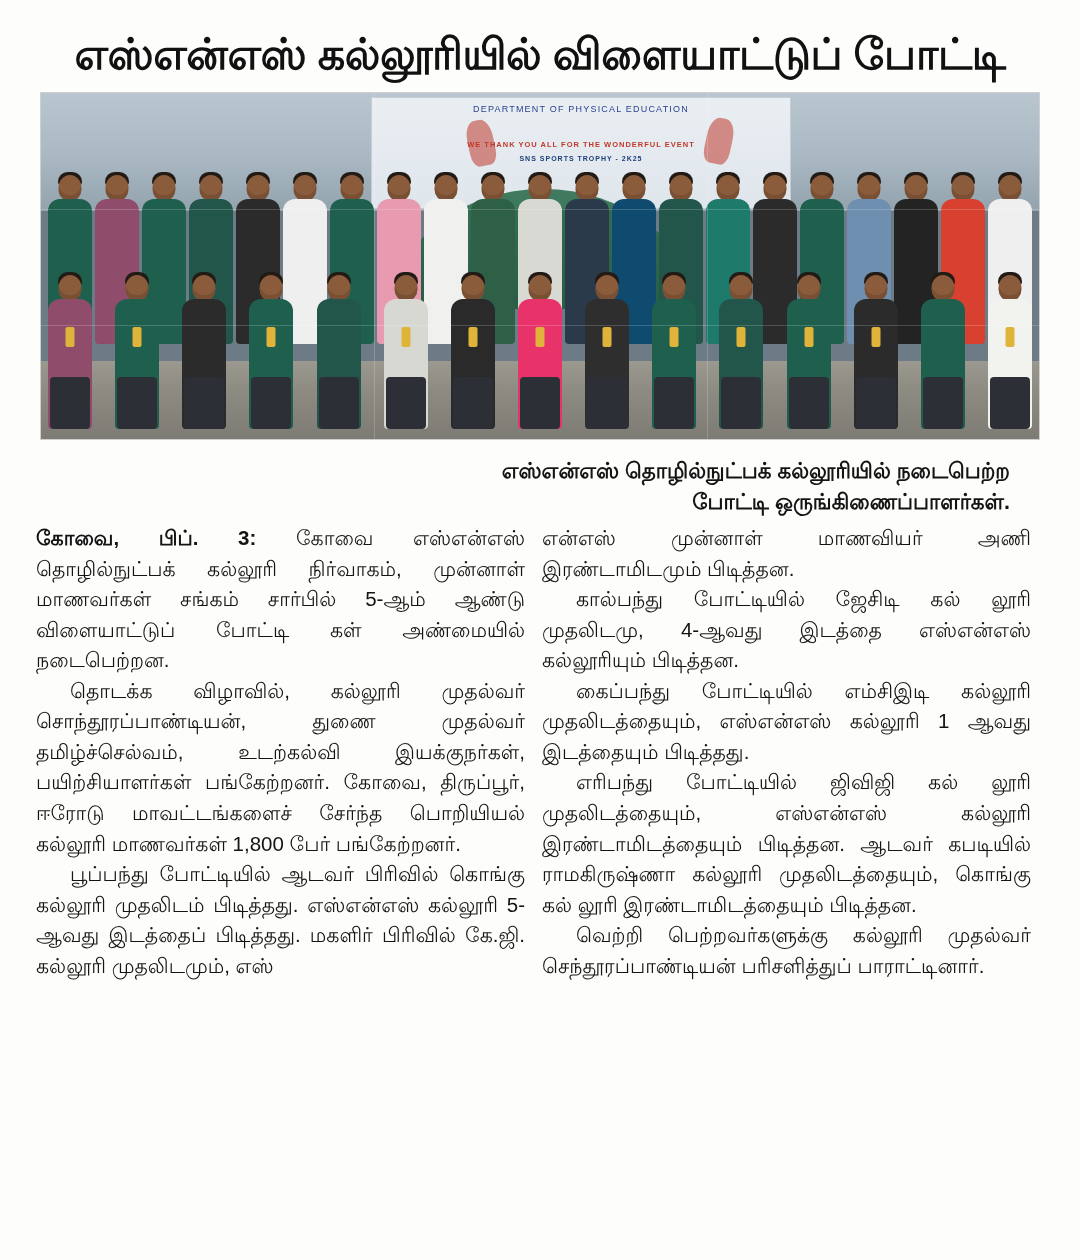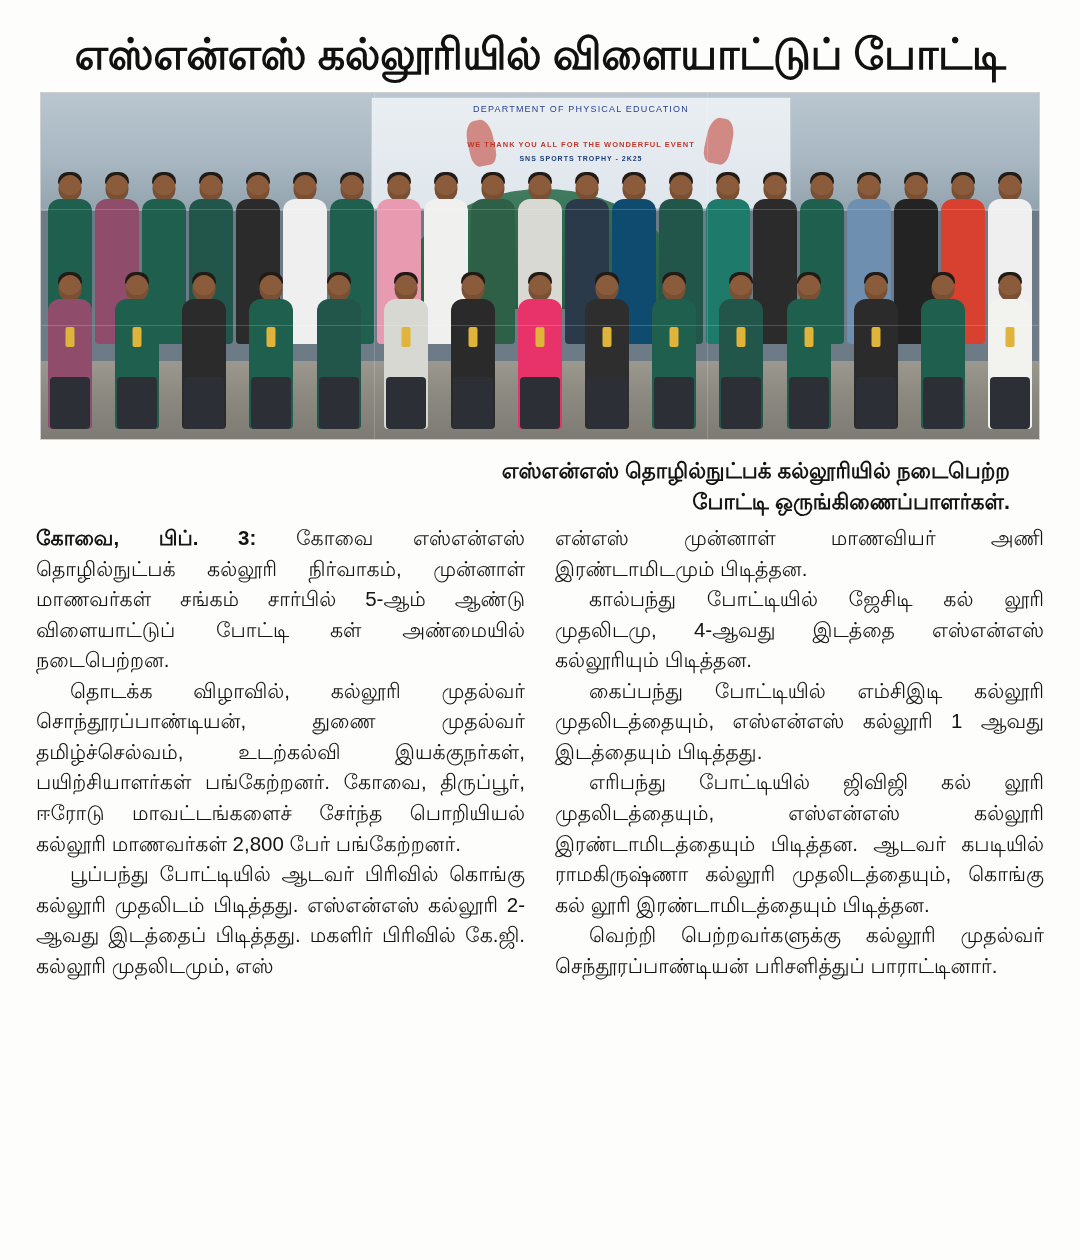--- a/index.html
+++ b/index.html
@@ -194,21 +194,21 @@
     line-height: 1.42;
     color: #141414;
   }
   .caption div { white-space: nowrap; }
 
   
   .body-wrap {
     position: relative;
     margin-top: 0;
     display: flex;
-    gap: 30px;
+    gap: 17px;
     width: 1008px;
     margin-left: auto;
     margin-right: auto;
   }
   .col {
     width: 489px;
     font-size: 20.5px;
     line-height: 1.49;
     color: #141414;
     text-align: justify;
@@ -474,22 +474,22 @@
   <div class="caption">
     <div>எஸ்என்எஸ் தொழில்நுட்பக் கல்லூரியில் நடைபெற்ற</div>
     <div>போட்டி ஒருங்கிணைப்பாளர்கள்.</div>
   </div>
 
   <div class="body-wrap">
     <div class="col-divider"></div>
 
     <div class="col">
       <p class="first"><span class="dateline">கோவை, பிப். 3:</span> <span>கோவை எஸ்என்எஸ் தொழில்நுட்பக் கல்லூரி நிர்வாகம், முன்னாள் மாணவர்கள் சங்கம் சார்பில் 5-ஆம் ஆண்டு விளையாட்டுப் போட்டி கள் அண்மையில் நடைபெற்றன.</span></p>
-      <p>தொடக்க விழாவில், கல்லூரி முதல்வர் சொந்தூரப்பாண்டியன், துணை முதல்வர் தமிழ்ச்செல்வம், உடற்கல்வி இயக்குநர்கள், பயிற்சியாளர்கள் பங்கேற்றனர். கோவை, திருப்பூர், ஈரோடு மாவட்டங்களைச் சேர்ந்த பொறியியல் கல்லூரி மாணவர்கள் 2,800 பேர் பங்கேற்றனர்.</p>
-      <p>பூப்பந்து போட்டியில் ஆடவர் பிரிவில் கொங்கு கல்லூரி முதலிடம் பிடித்தது. எஸ்என்எஸ் கல்லூரி 2-ஆவது இடத்தைப் பிடித்தது. மகளிர் பிரிவில் கே.ஜி. கல்லூரி முதலிடமும், எஸ்</p>
+      <p>தொடக்க விழாவில், கல்லூரி முதல்வர் சொந்தூரப்பாண்டியன், துணை முதல்வர் தமிழ்ச்செல்வம், உடற்கல்வி இயக்குநர்கள், பயிற்சியாளர்கள் பங்கேற்றனர். கோவை, திருப்பூர், ஈரோடு மாவட்டங்களைச் சேர்ந்த பொறியியல் கல்லூரி மாணவர்கள் 1,800 பேர் பங்கேற்றனர்.</p>
+      <p>பூப்பந்து போட்டியில் ஆடவர் பிரிவில் கொங்கு கல்லூரி முதலிடம் பிடித்தது. எஸ்என்எஸ் கல்லூரி 5-ஆவது இடத்தைப் பிடித்தது. மகளிர் பிரிவில் கே.ஜி. கல்லூரி முதலிடமும், எஸ்</p>
     </div>
 
     <div class="col">
       <p class="first">என்எஸ் முன்னாள் மாணவியர் அணி இரண்டாமிடமும் பிடித்தன.</p>
       <p>கால்பந்து போட்டியில் ஜேசிடி கல் லூரி முதலிடமு, 4-ஆவது இடத்தை எஸ்என்எஸ் கல்லூரியும் பிடித்தன.</p>
       <p>கைப்பந்து போட்டியில் எம்சிஇடி கல்லூரி முதலிடத்தையும், எஸ்என்எஸ் கல்லூரி 1 ஆவது இடத்தையும் பிடித்தது.</p>
       <p>எரிபந்து போட்டியில் ஜிவிஜி கல் லூரி முதலிடத்தையும், எஸ்என்எஸ் கல்லூரி இரண்டாமிடத்தையும் பிடித்தன. ஆடவர் கபடியில் ராமகிருஷ்ணா கல்லூரி முதலிடத்தையும், கொங்கு கல் லூரி இரண்டாமிடத்தையும் பிடித்தன.</p>
       <p>வெற்றி பெற்றவர்களுக்கு கல்லூரி முதல்வர் செந்தூரப்பாண்டியன் பரிசளித்துப் பாராட்டினார்.</p>
     </div>
   </div>

